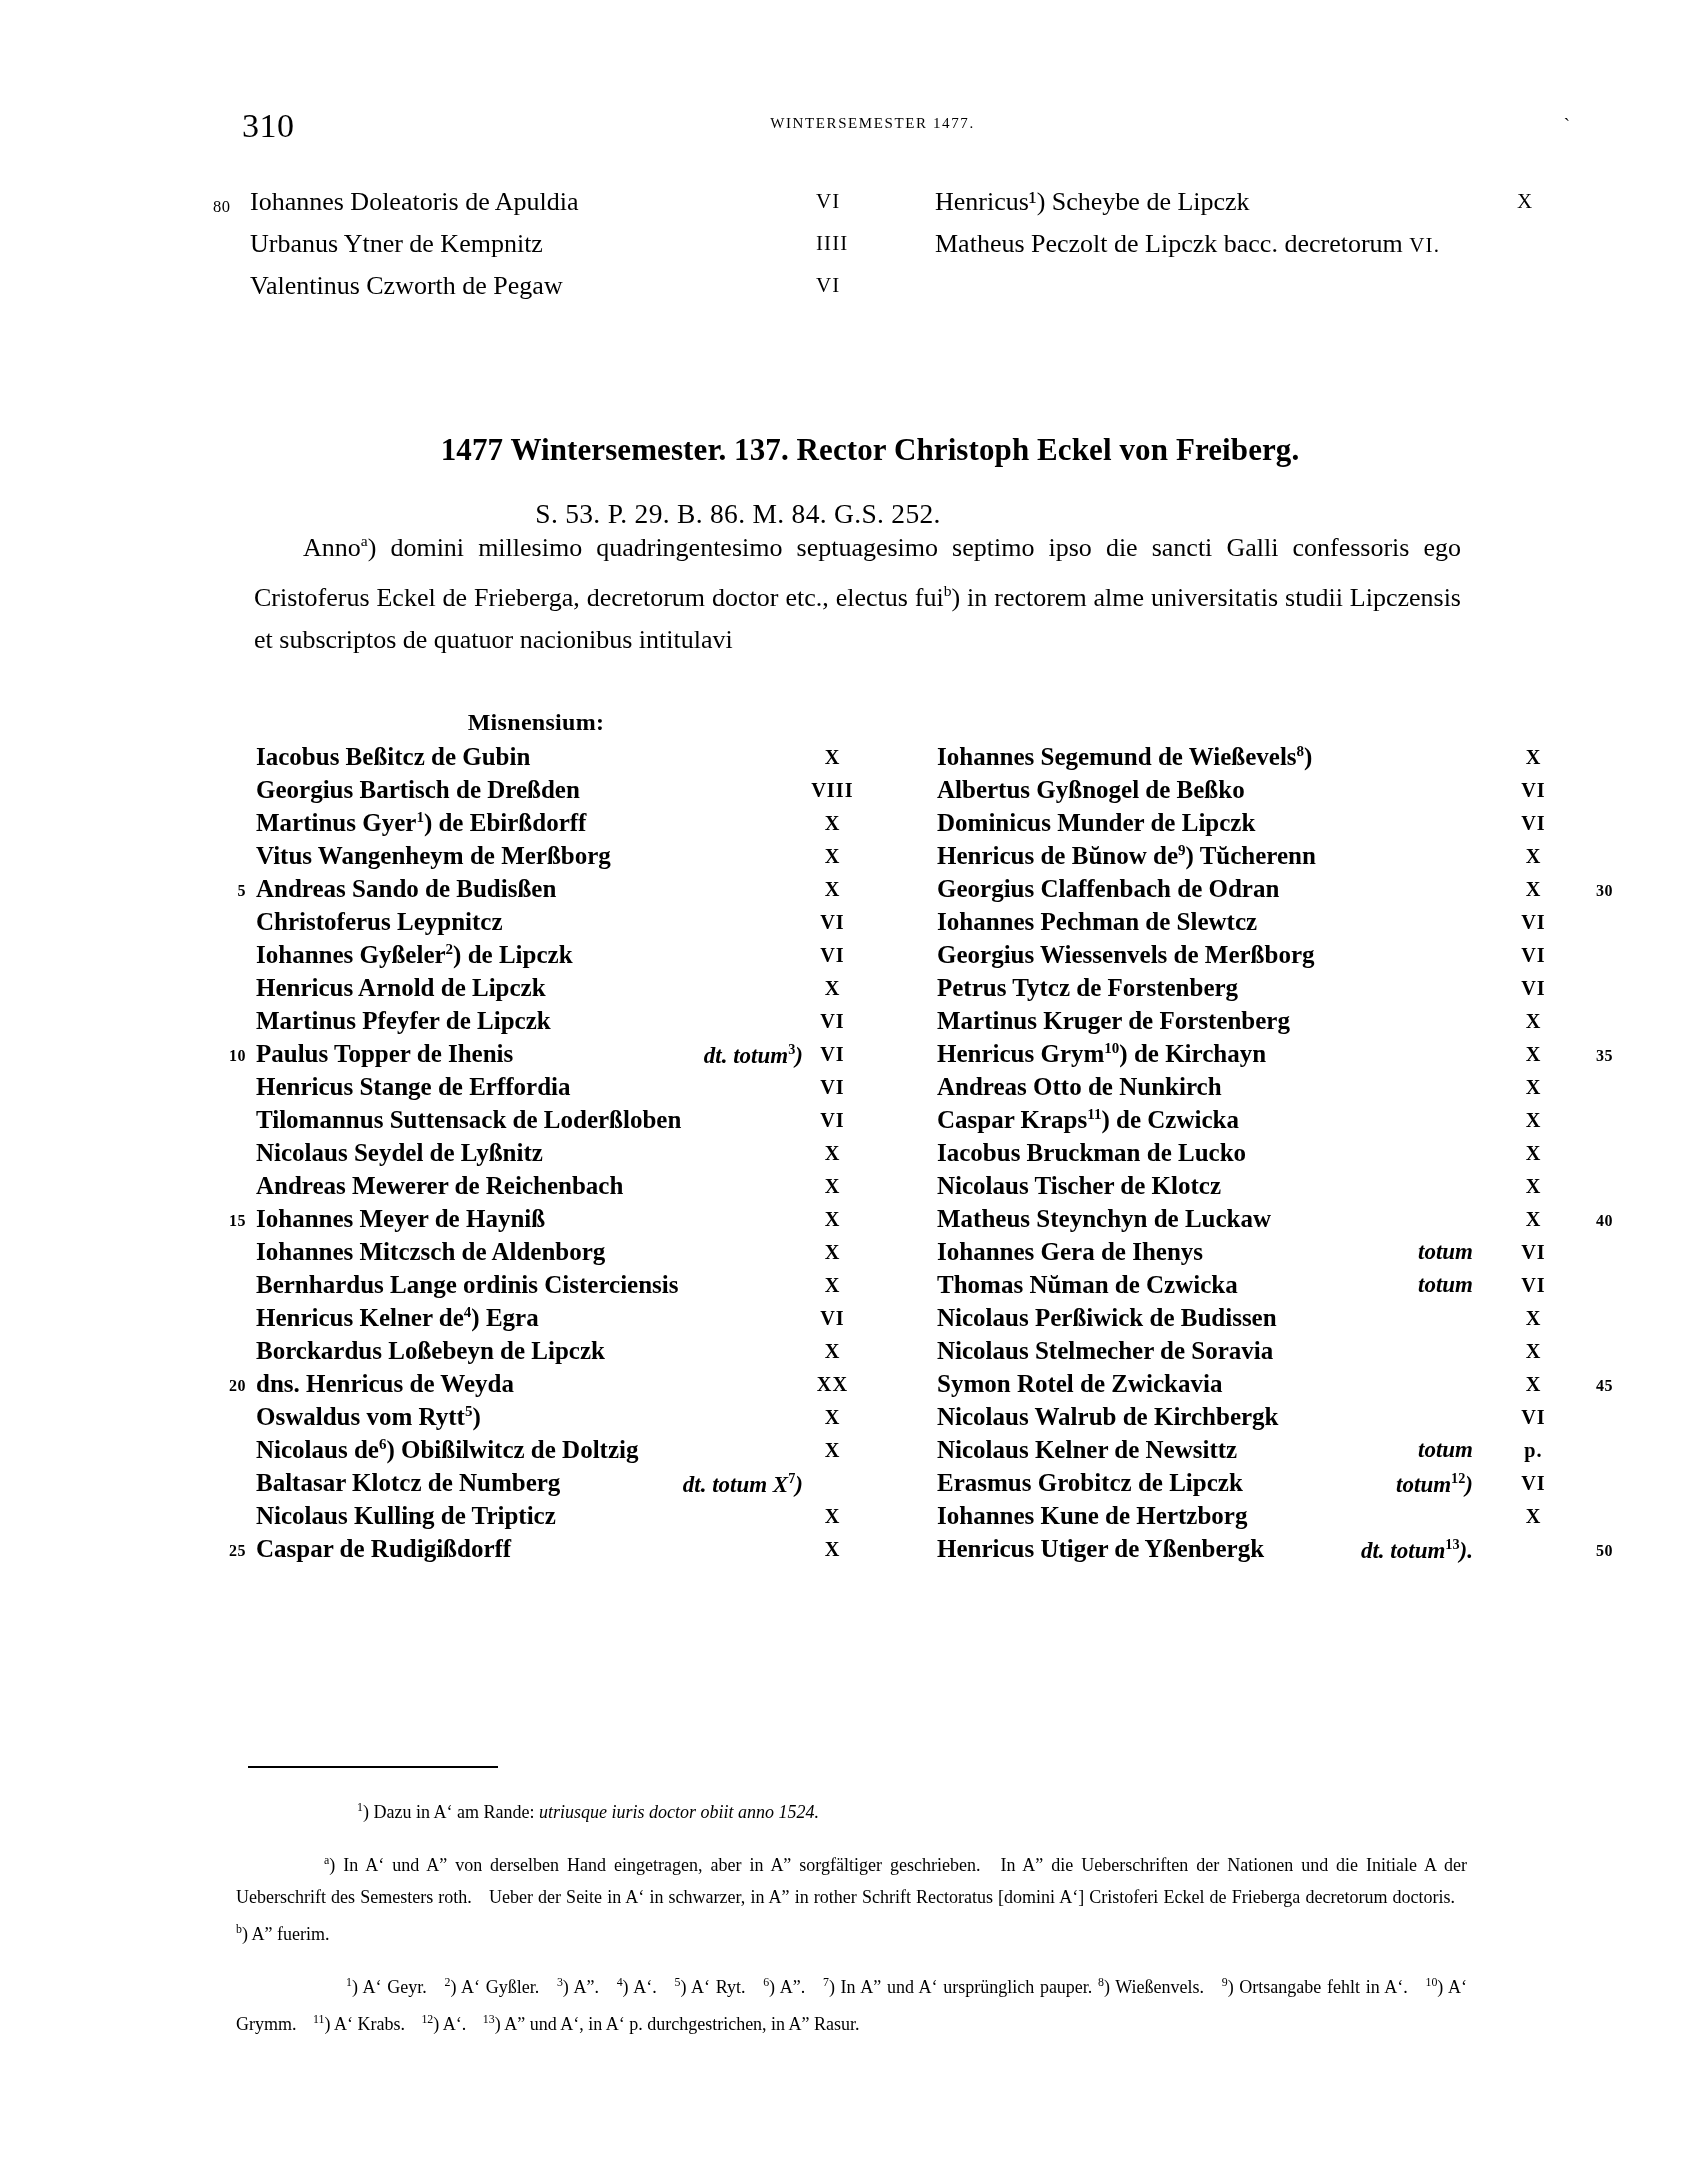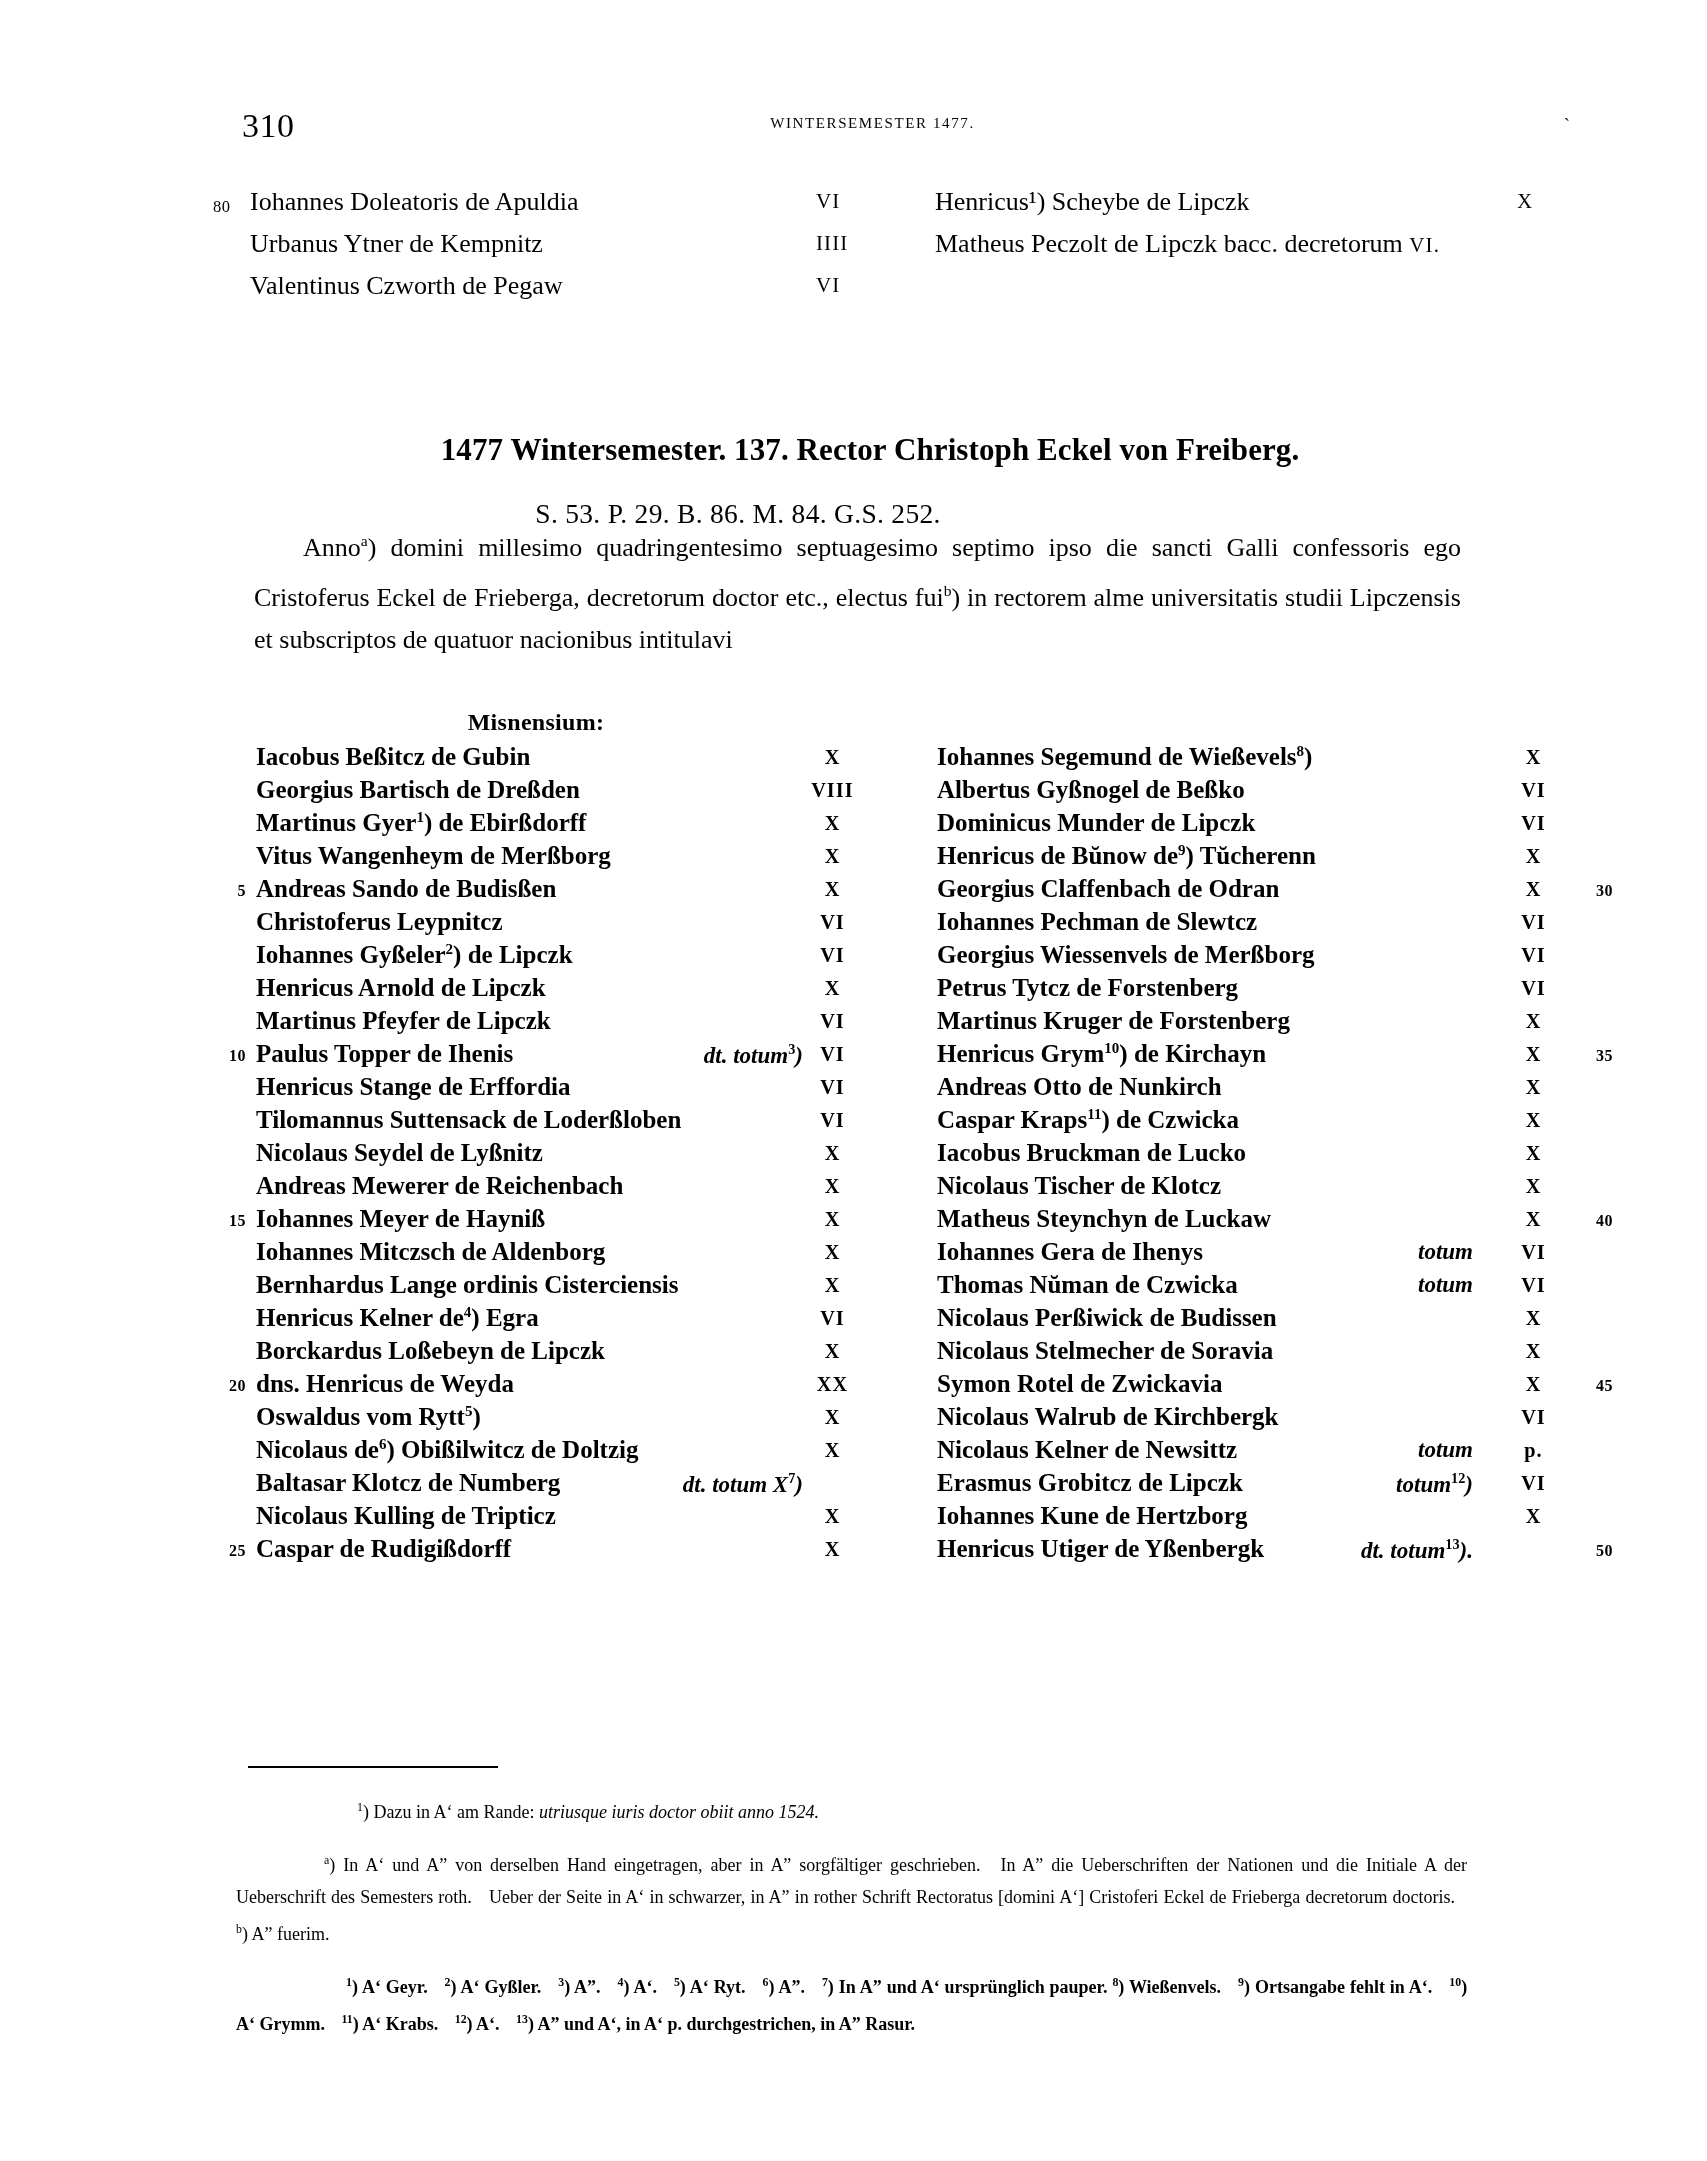--- a/index.html
+++ b/index.html
@@ -185,21 +185,21 @@
     position: absolute;
     left: 236px;
     top: 1791px;
     width: 1231px;
     font-size: 18px;
     line-height: 32px;
     text-align: justify;
   }
   .fn-para { margin: 0 0 16px 0; text-indent: 121px; }
   .fn-para.p2 { text-indent: 88px; }
-  .fn-para.p3 { text-indent: 110px; font-weight: bold; }
+  .fn-para.p3 { text-indent: 110px; }
   .fn-para sup { font-size: 0.66em; vertical-align: super; }
   .fn-para i { font-style: italic; }
   .fn-sp { display: inline-block; width: 12px; }
 </style>
 </head>
 <body>
 
 <div class="page">
 
   <div class="runhead">

